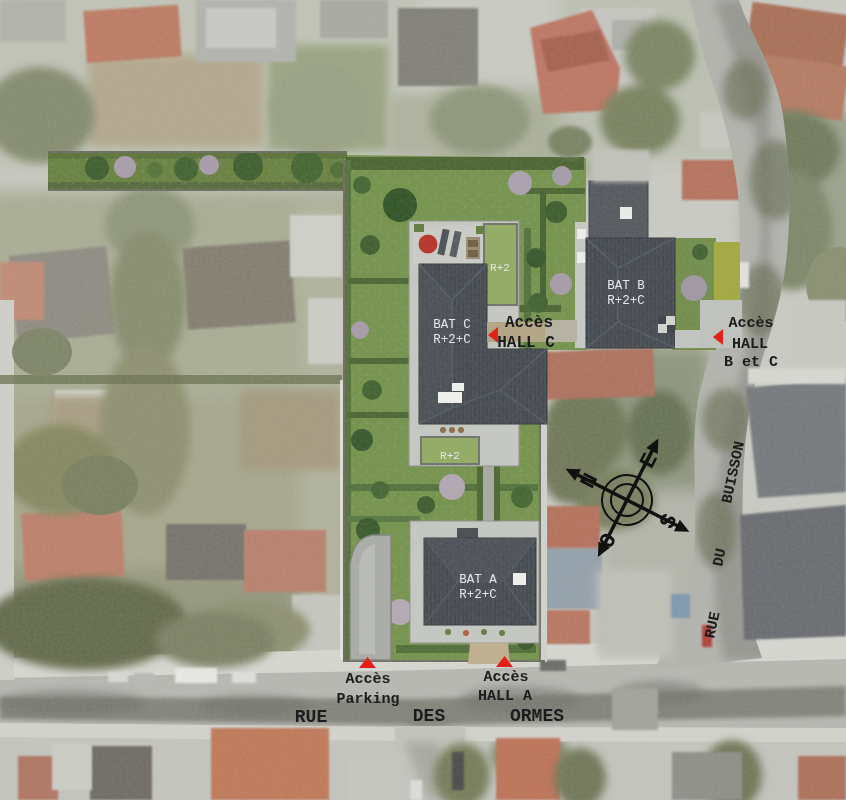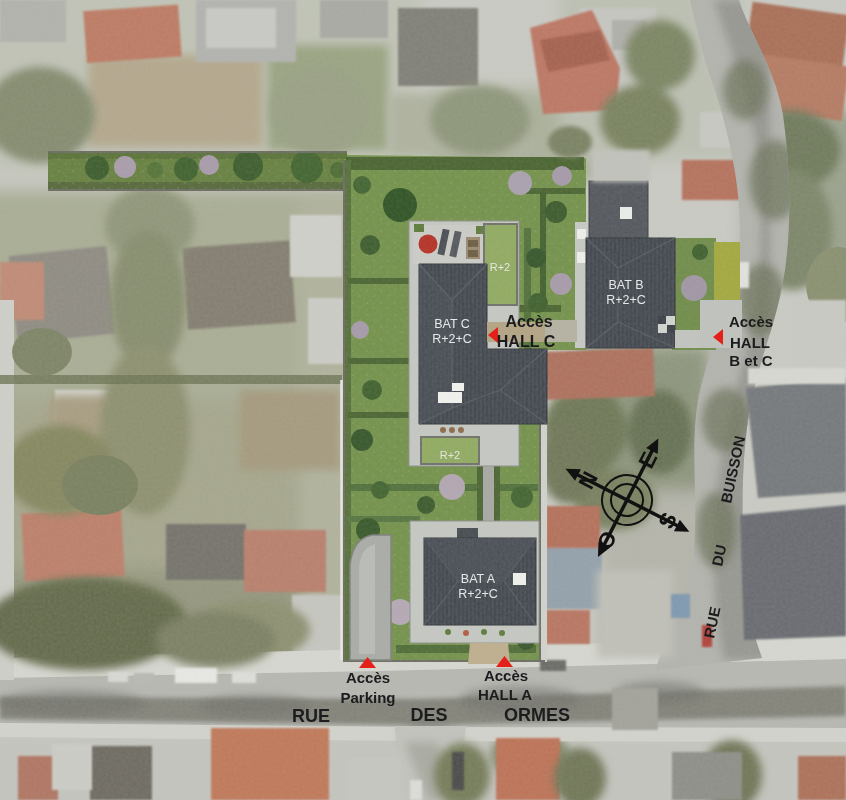--- a/index.html
+++ b/index.html
@@ -1,17 +1,17 @@
 <!DOCTYPE html>
 <html><head>
 <meta charset="utf-8">
 <style>
   html,body{margin:0;padding:0;background:#fff;}
   #map{position:relative;width:846px;height:800px;overflow:hidden;
-       font-family:Liberation Sans, sans-serif;}
+       font-family:Liberation Mono, monospace;}
   svg{display:block;}
 </style>
 </head>
 <body>
 
 <div id="map">
 <svg width="846" height="800" viewBox="0 0 846 800">
 <defs>
   <filter id="b1" x="-30%" y="-30%" width="160%" height="160%">
           <feGaussianBlur stdDeviation="1.1"></feGaussianBlur>

